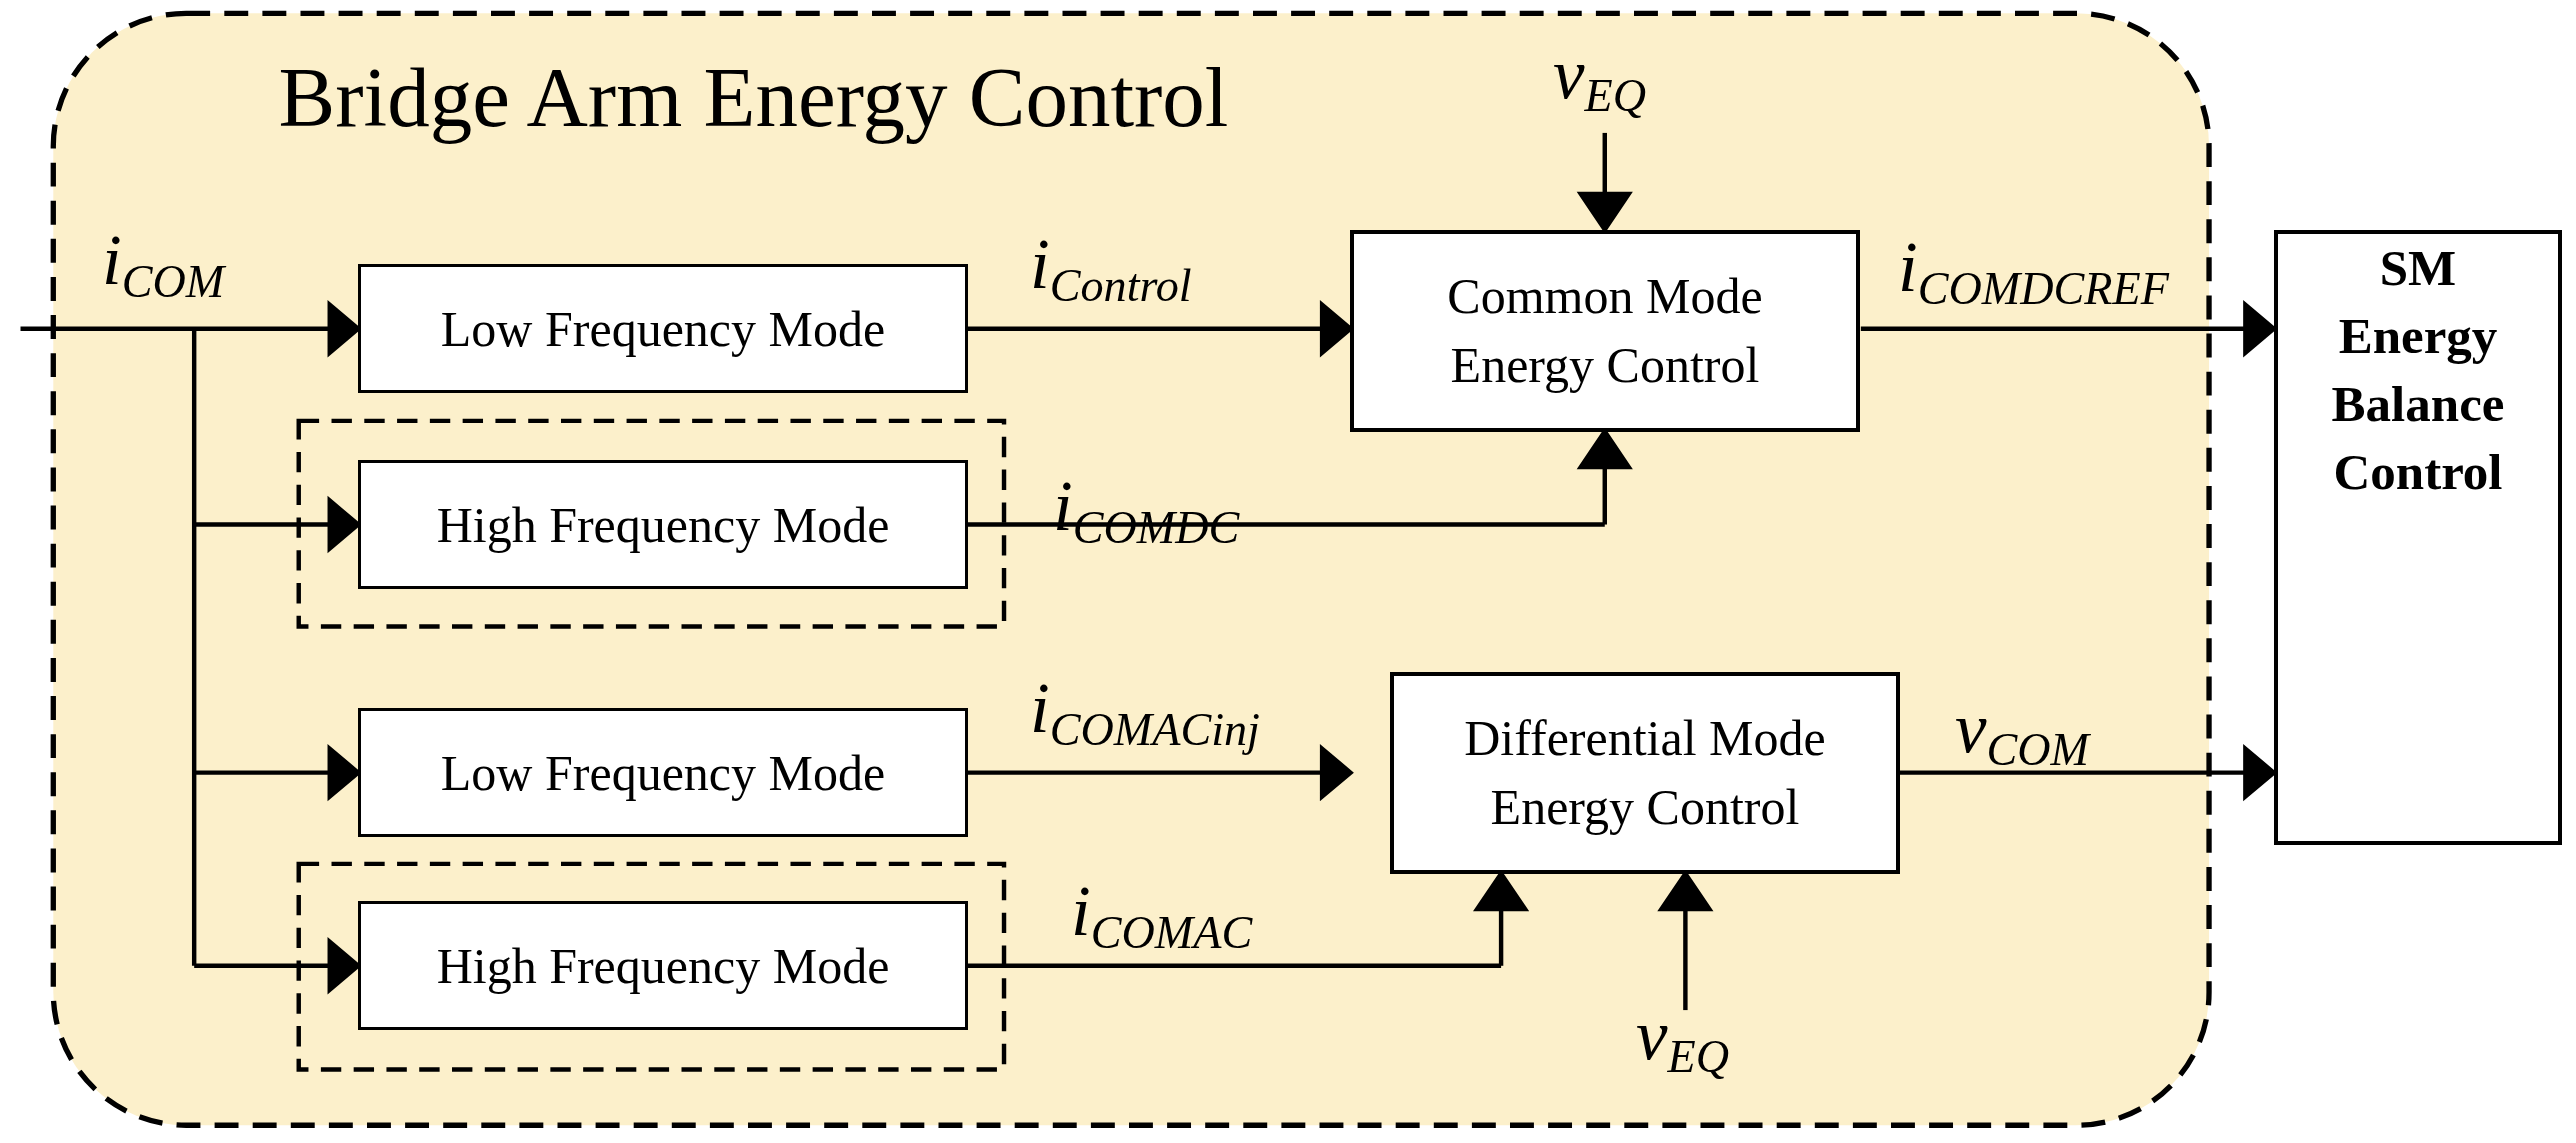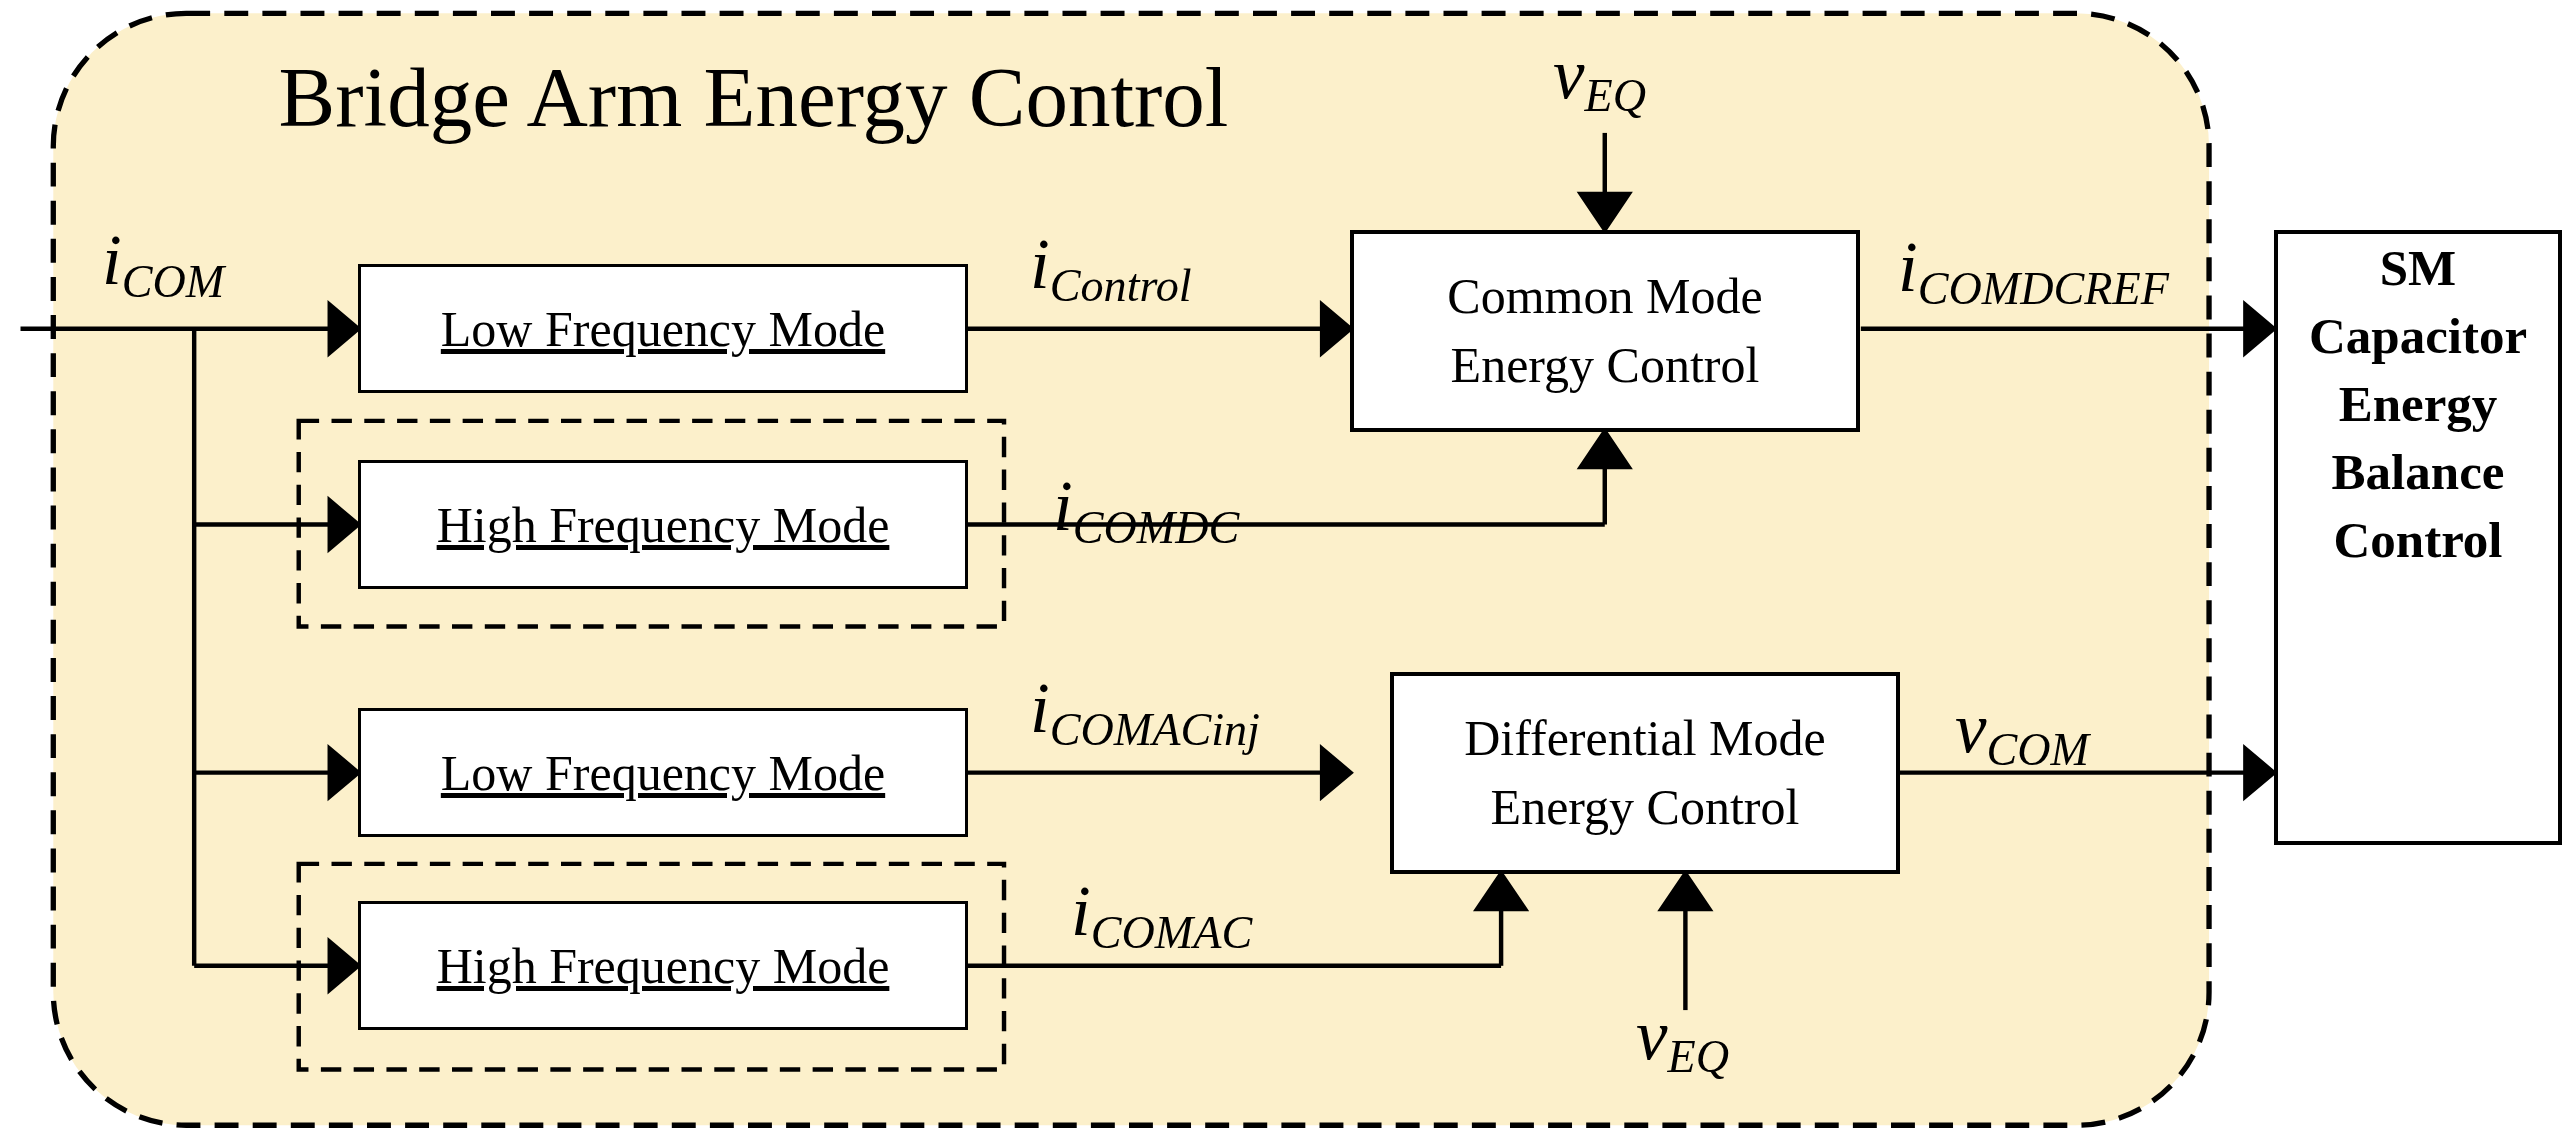--- a/index.html
+++ b/index.html
@@ -26,21 +26,20 @@
   .pbox {
     position: absolute;
     box-sizing: border-box;
     background: #ffffff;
     border: 3.5px solid #000000;
     display: flex;
     align-items: center;
     justify-content: center;
     font-size: 50px;
     white-space: nowrap;
-    text-decoration: underline;
   }
   .cbox {
     position: absolute;
     box-sizing: border-box;
     background: #ffffff;
     border: 4.4px solid #000000;
     display: flex;
     flex-direction: column;
     align-items: center;
     justify-content: center;
@@ -190,21 +189,20 @@
     <span>Energy Control</span>
   </div>
 
   <div class="cbox" style="left:1350px; top:672px; width:510px; height:202px;margin-left:40px;">
     <span>Differential Mode</span>
     <span>Energy Control</span>
   </div>
 
   <div class="smbox" style="left:2274px; top:230px; width:288px; height:615px;">
     <span>SM</span>
-    <span>Capacitor</span>
     <span>Energy</span>
     <span>Balance</span>
     <span>Control</span>
   </div>
 
   <div class="sig" style="left:102px; top:225px;">
     <span>i</span><sub>COM</sub>
   </div>
 
   <div class="sig" style="left:1030px; top:229px;">

